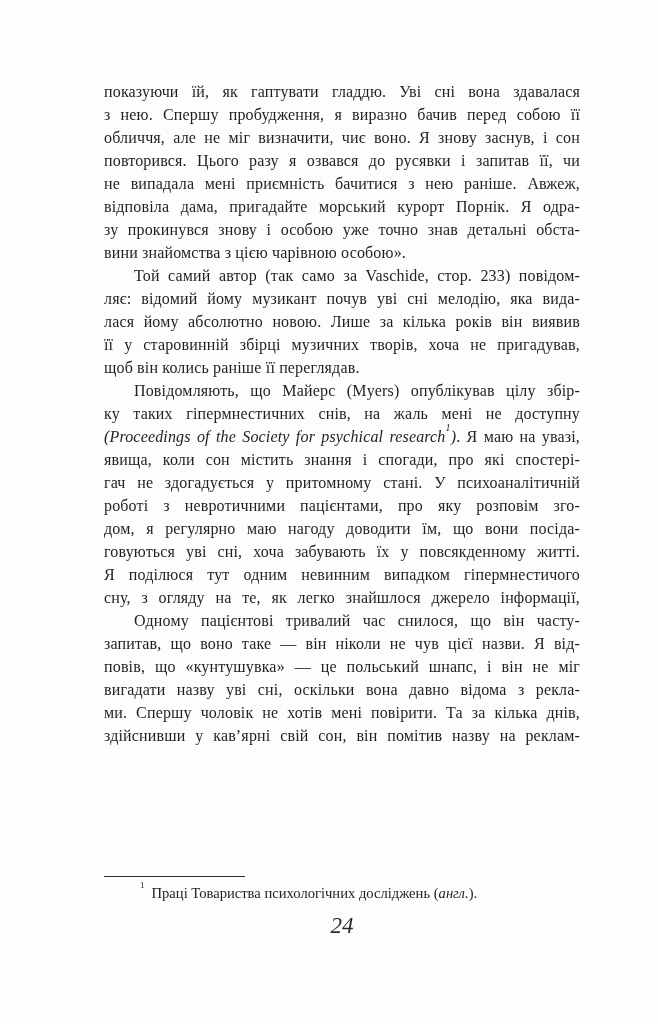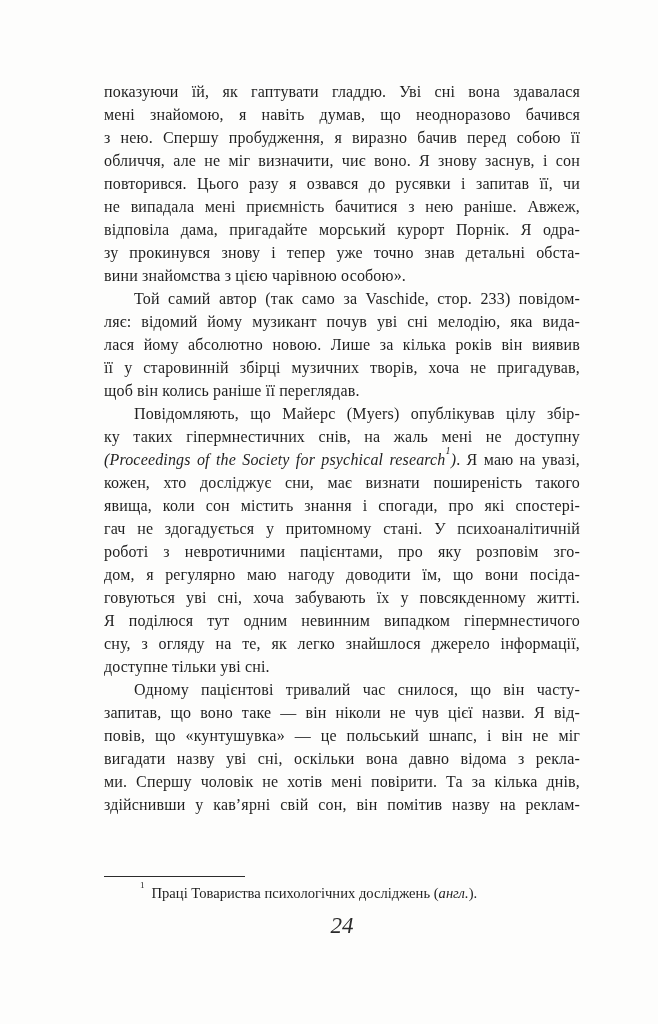--- a/index.html
+++ b/index.html
@@ -68,49 +68,46 @@
     color: #2a2a2a;
   }
 </style>
 </head>
 <body>
 
 <div class="page" style="background: rgb(253, 253, 252); color: rgb(31, 31, 31); padding-left: 15px;">
   <div class="text-block">
       <div class="para">
         <div class="line"><span>показуючи їй, як гаптувати гладдю. Уві сні вона здавалася</span></div>
-        <div class="line"><span>мені знайомою, я навіть думав, що неодноразово бачився</span></div>
         <div class="line"><span>з нею. Спершу пробудження, я виразно бачив перед собою її</span></div>
         <div class="line"><span>обличчя, але не міг визначити, чиє воно. Я знову заснув, і сон</span></div>
         <div class="line"><span>повторився. Цього разу я озвався до русявки і запитав її, чи</span></div>
         <div class="line"><span>не випадала мені приємність бачитися з нею раніше. Авжеж,</span></div>
         <div class="line"><span>відповіла дама, пригадайте морський курорт Порнік. Я одра-</span></div>
-        <div class="line"><span>зу прокинувся знову і тепер уже точно знав детальні обста-</span></div>
+        <div class="line"><span>зу прокинувся знову і особою уже точно знав детальні обста-</span></div>
         <div class="line last-left"><span>вини знайомства з цією чарівною особою».</span></div>
       </div>
       <div class="para">
         <div class="line first-indent"><span>Той самий автор (так само за Vaschide, стор. 233) повідом-</span></div>
         <div class="line"><span>ляє: відомий йому музикант почув уві сні мелодію, яка вида-</span></div>
         <div class="line"><span>лася йому абсолютно новою. Лише за кілька років він виявив</span></div>
         <div class="line"><span>її у старовинній збірці музичних творів, хоча не пригадував,</span></div>
         <div class="line last-left"><span>щоб він колись раніше її переглядав.</span></div>
       </div>
       <div class="para">
         <div class="line first-indent"><span>Повідомляють, що Майерс (Myers) опублікував цілу збір-</span></div>
         <div class="line"><span>ку таких гіпермнестичних снів, на жаль мені не доступну</span></div>
         <div class="line"><span class="it">(Proceedings of the Society for psychical research</span><sup class="fn it">1</sup><span class="it">)</span><span>. Я маю на увазі,</span></div>
-        <div class="line"><span>кожен, хто досліджує сни, має визнати поширеність такого</span></div>
         <div class="line"><span>явища, коли сон містить знання і спогади, про які спостері-</span></div>
         <div class="line"><span>гач не здогадується у притомному стані. У психоаналітичній</span></div>
         <div class="line"><span>роботі з невротичними пацієнтами, про яку розповім зго-</span></div>
         <div class="line"><span>дом, я регулярно маю нагоду доводити їм, що вони посіда-</span></div>
         <div class="line"><span>говуються уві сні, хоча забувають їх у повсякденному житті.</span></div>
         <div class="line"><span>Я поділюся тут одним невинним випадком гіпермнестичого</span></div>
         <div class="line"><span>сну, з огляду на те, як легко знайшлося джерело інформації,</span></div>
-        <div class="line last-left"><span>доступне тільки уві сні.</span></div>
       </div>
       <div class="para">
         <div class="line first-indent"><span>Одному пацієнтові тривалий час снилося, що він часту-</span></div>
         <div class="line"><span>запитав, що воно таке — він ніколи не чув цієї назви. Я від-</span></div>
         <div class="line"><span>повів, що «кунтушувка» — це польський шнапс, і він не міг</span></div>
         <div class="line"><span>вигадати назву уві сні, оскільки вона давно відома з рекла-</span></div>
         <div class="line"><span>ми. Спершу чоловік не хотів мені повірити. Та за кілька днів,</span></div>
         <div class="line"><span>здійснивши у кав’ярні свій сон, він помітив назву на реклам-</span></div>
       </div>
     </div>

